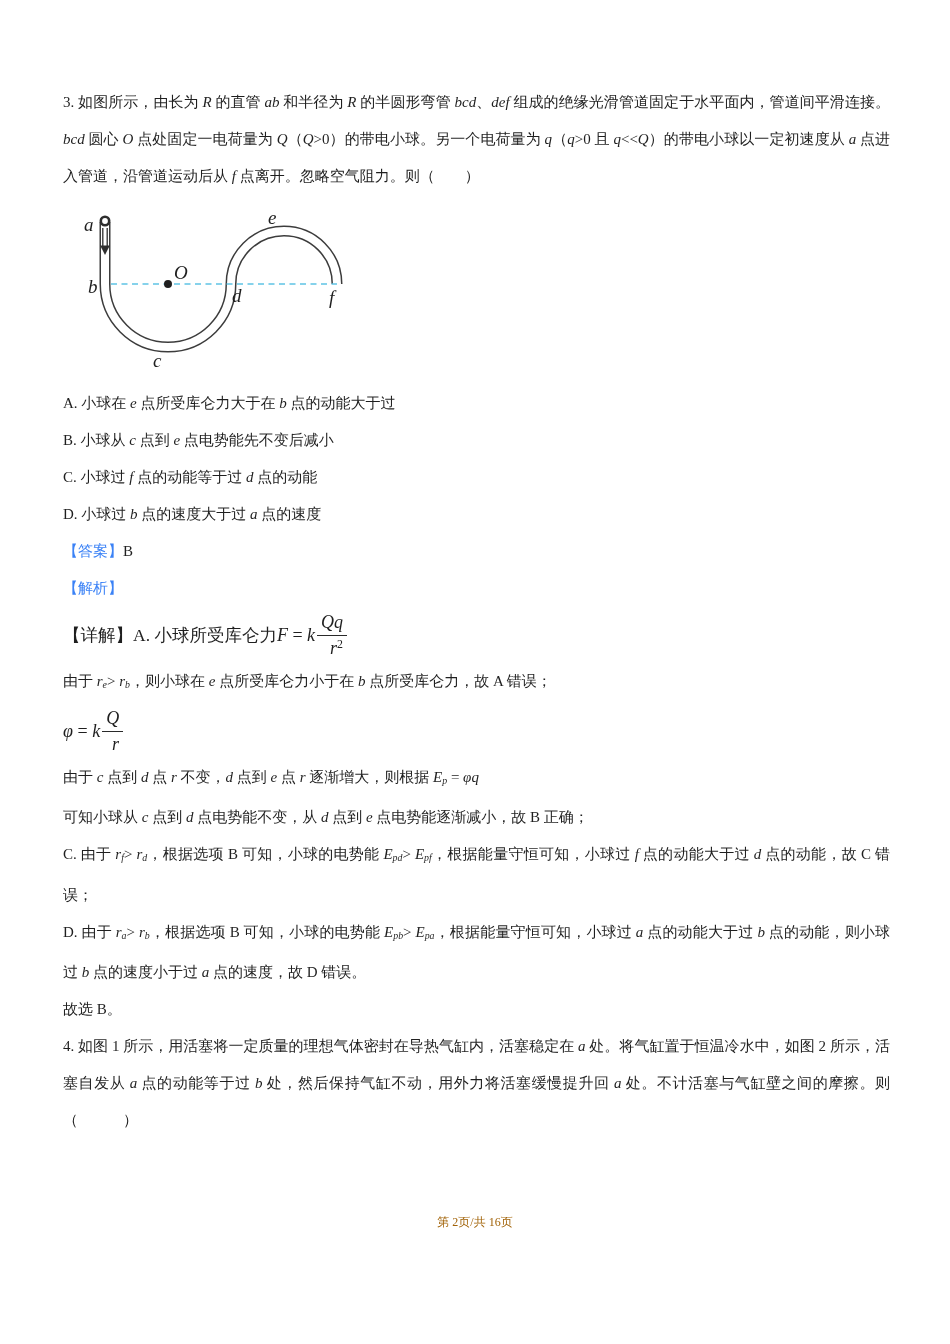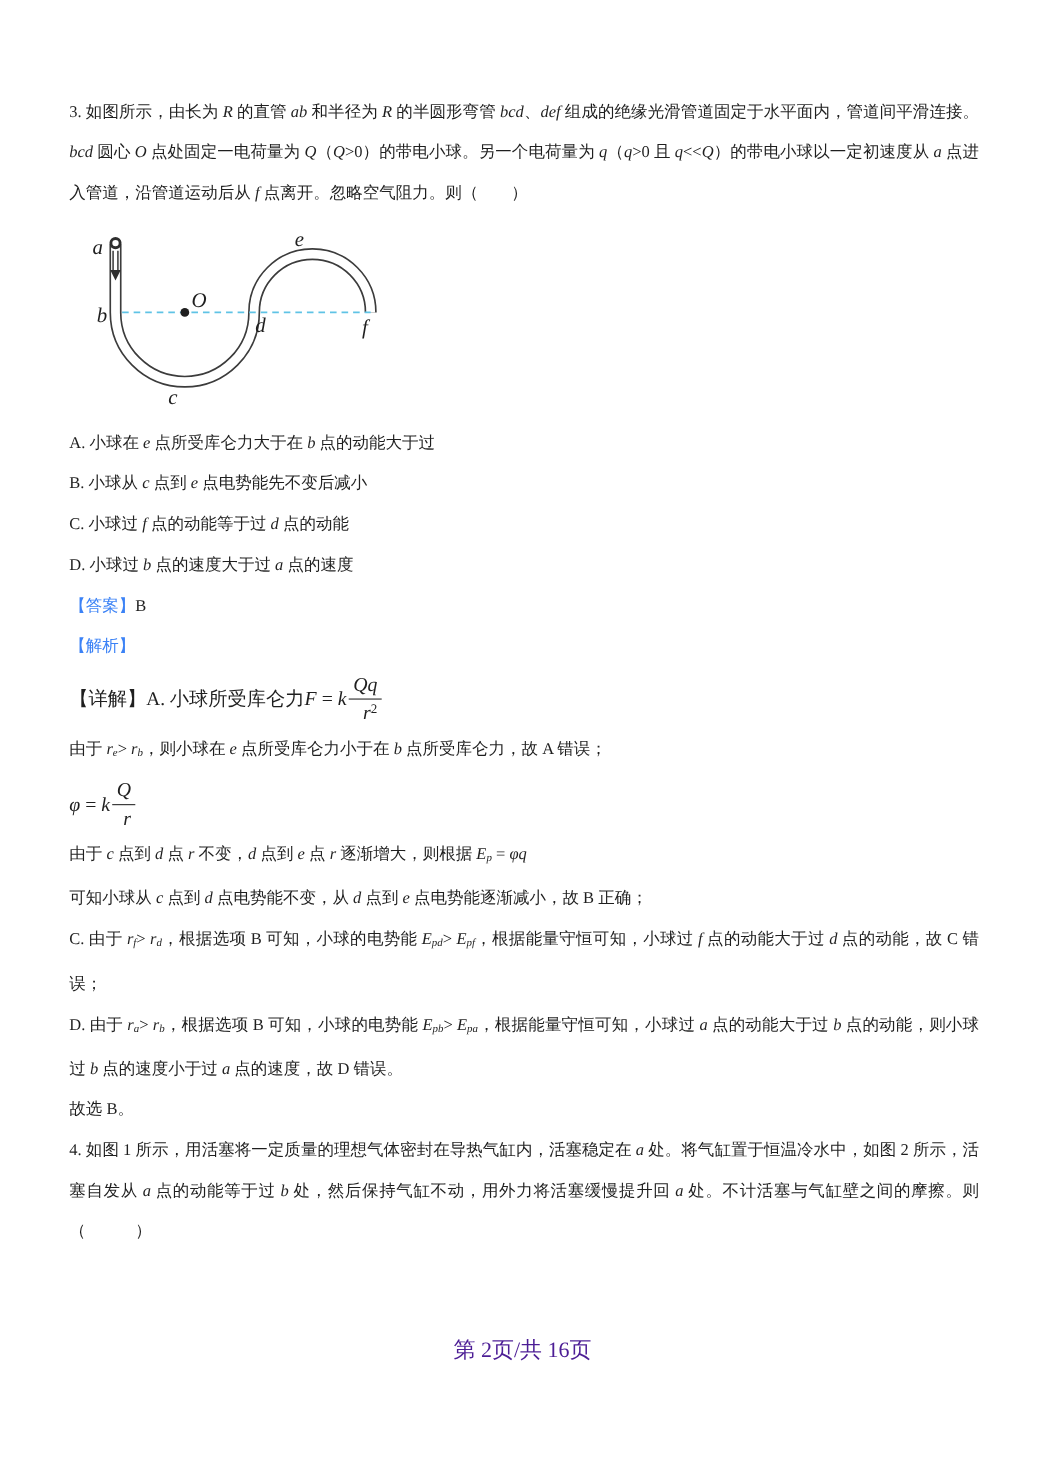--- a/index.html
+++ b/index.html
@@ -32,22 +32,22 @@
     font-family:"Liberation Serif","DejaVu Serif",serif;
     font-style:italic;
     font-size:19px;
     fill:#1f1f1f;
   }
   .footer {
     position:absolute;
     left:0; top:1214px;
     width:100%;
     text-align:center;
-    font-size:20px;
-    color:#4c1d95;
+    font-size:12px;
+    color:#a16207;
   }
 </style>
 </head>
 <body>
 
 <div class="page">
   <div class="content">
 
     <p class="line just"><span>3. 如图所示，由长为 </span><span class="r-i">R</span><span> 的直管 </span><span class="r-i">ab</span><span> 和半径为 </span><span class="r-i">R</span><span> 的半圆形弯管 </span><span class="r-i">bcd</span><span>、</span><span class="r-i">def</span><span> 组成的绝缘光滑管道固定于水平面内，管道间平滑连接。</span><span class="r-i">bcd</span><span> 圆心 </span><span class="r-i">O</span><span> 点处固定一电荷量为 </span><span class="r-i">Q</span><span>（</span><span class="r-i">Q</span><span>&gt;0）的带电小球。另一个电荷量为 </span><span class="r-i">q</span><span>（</span><span class="r-i">q</span><span>&gt;0 且 </span><span class="r-i">q</span><span>&lt;&lt;</span><span class="r-i">Q</span><span>）的带电小球以一定初速度从 </span><span class="r-i">a</span><span> 点进入管道，沿管道运动后从 </span><span class="r-i">f</span><span> 点离开。忽略空气阻力。则（　　）</span></p>
 

